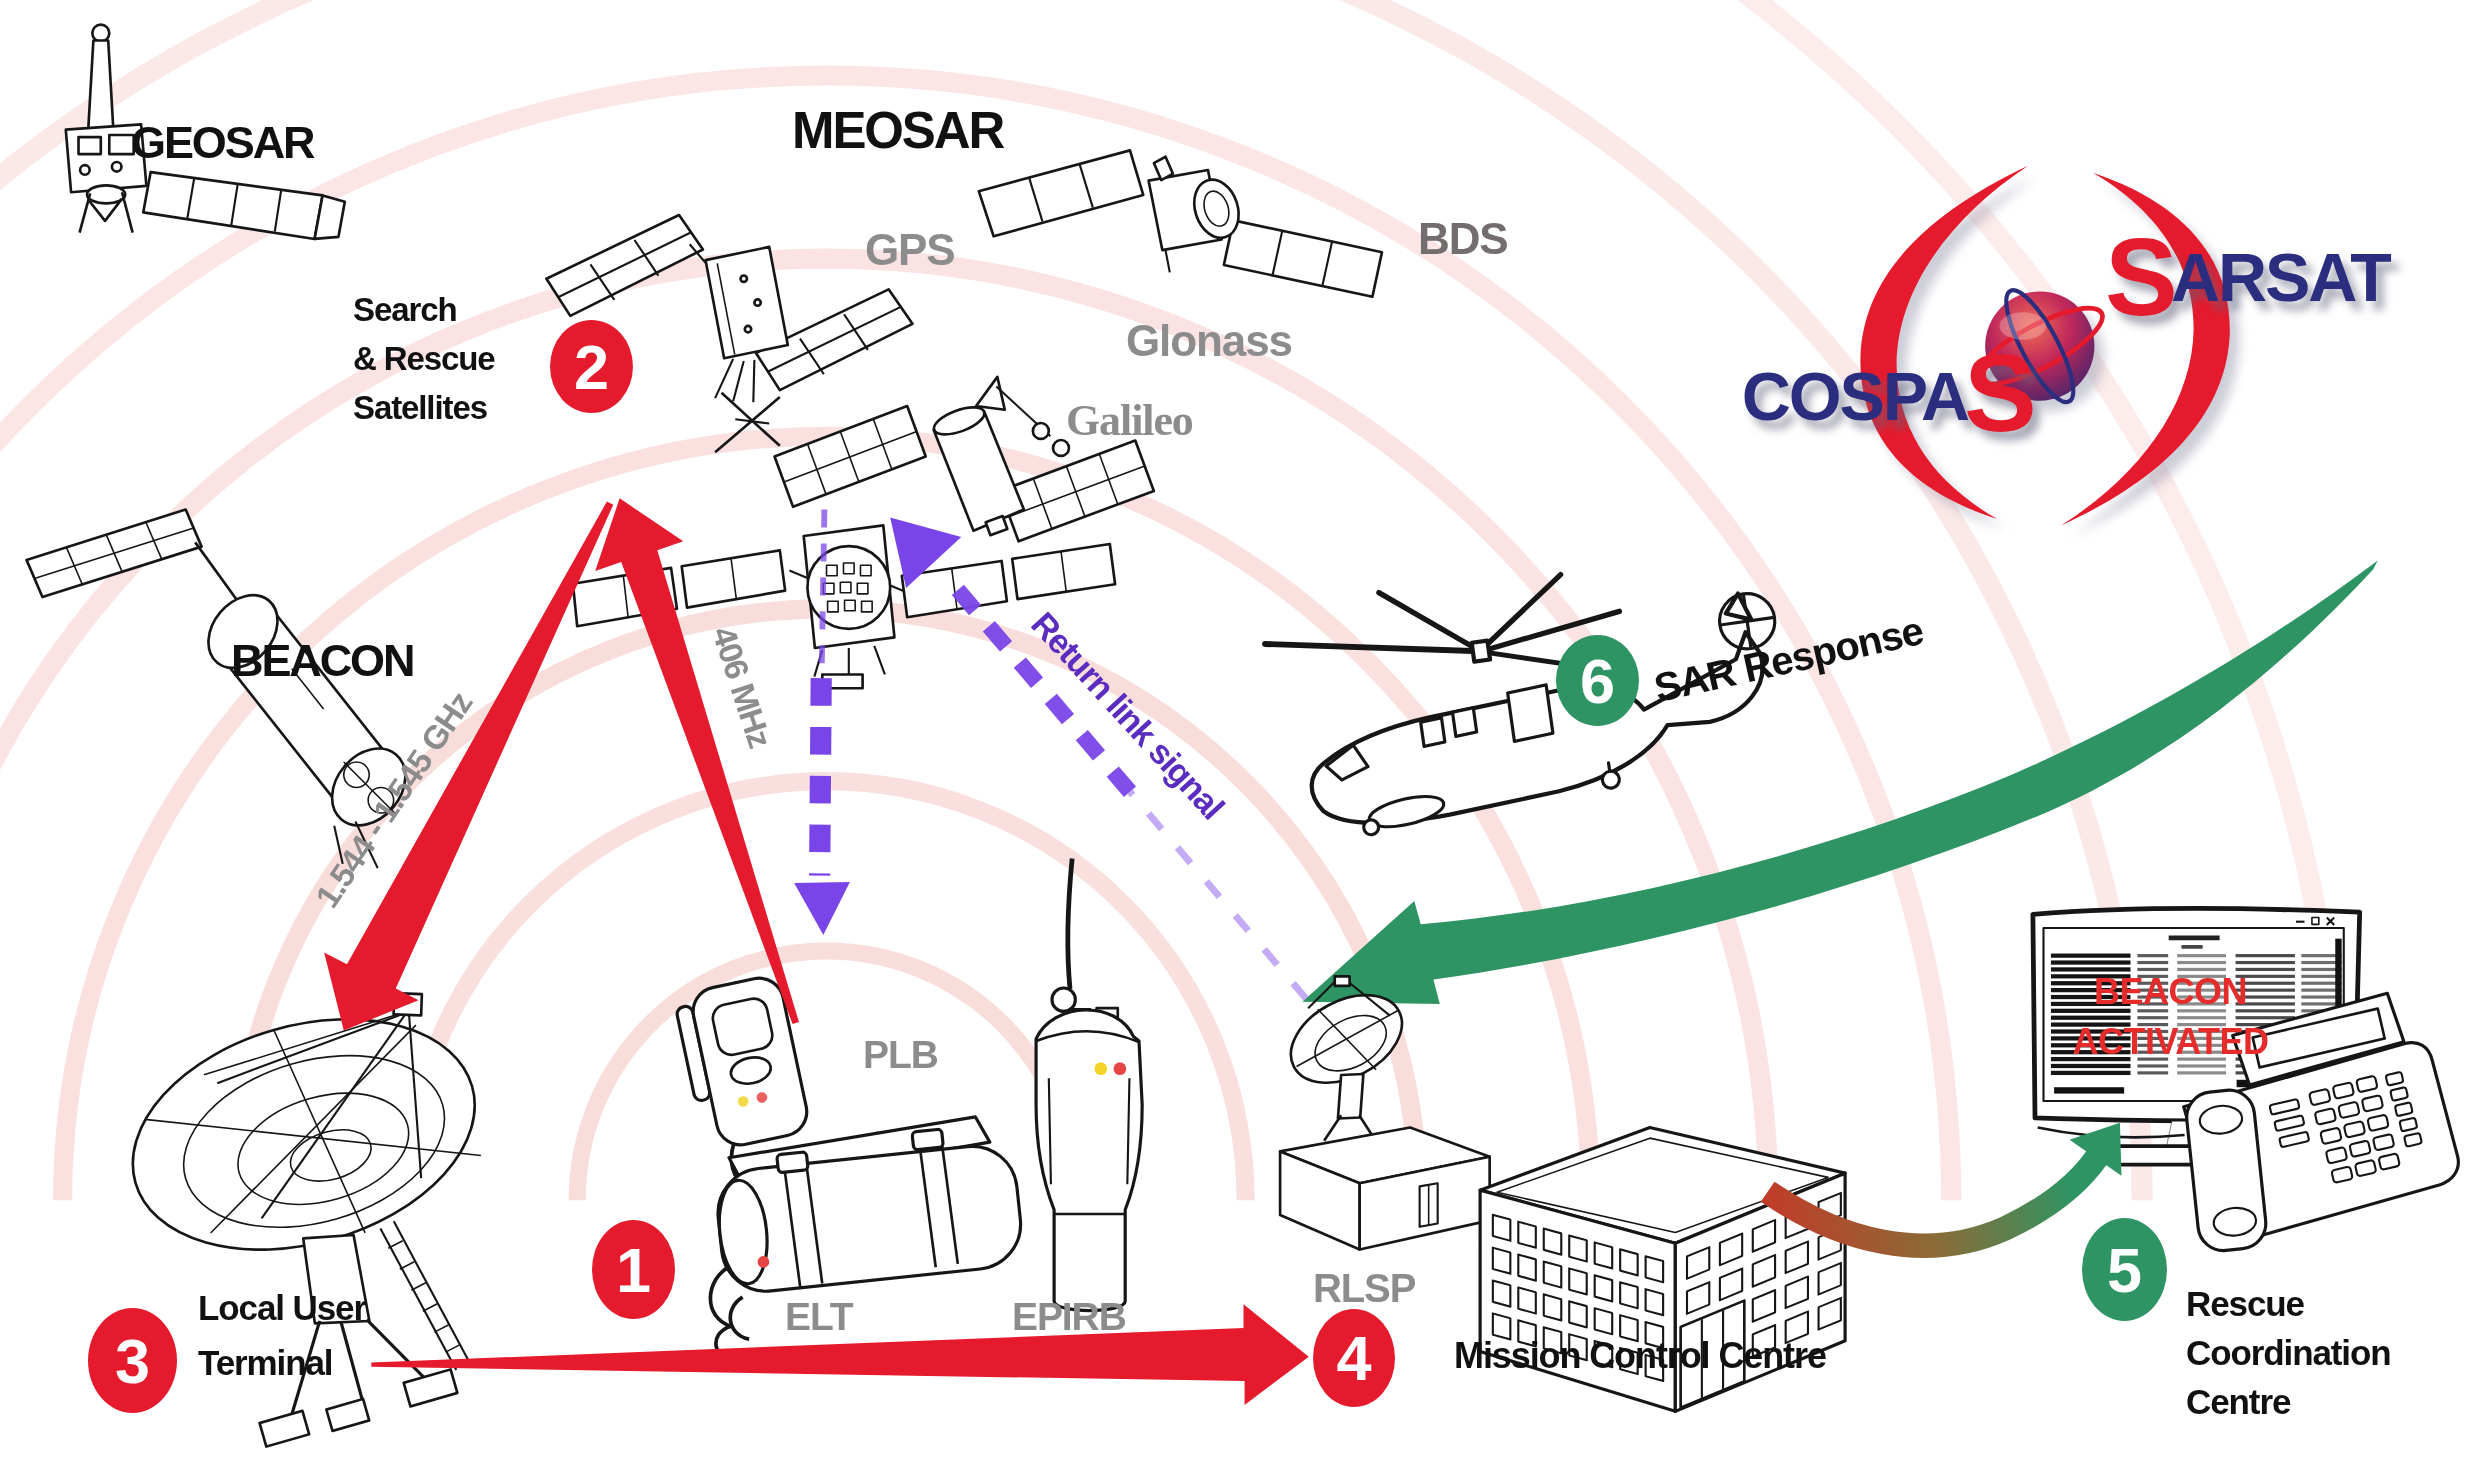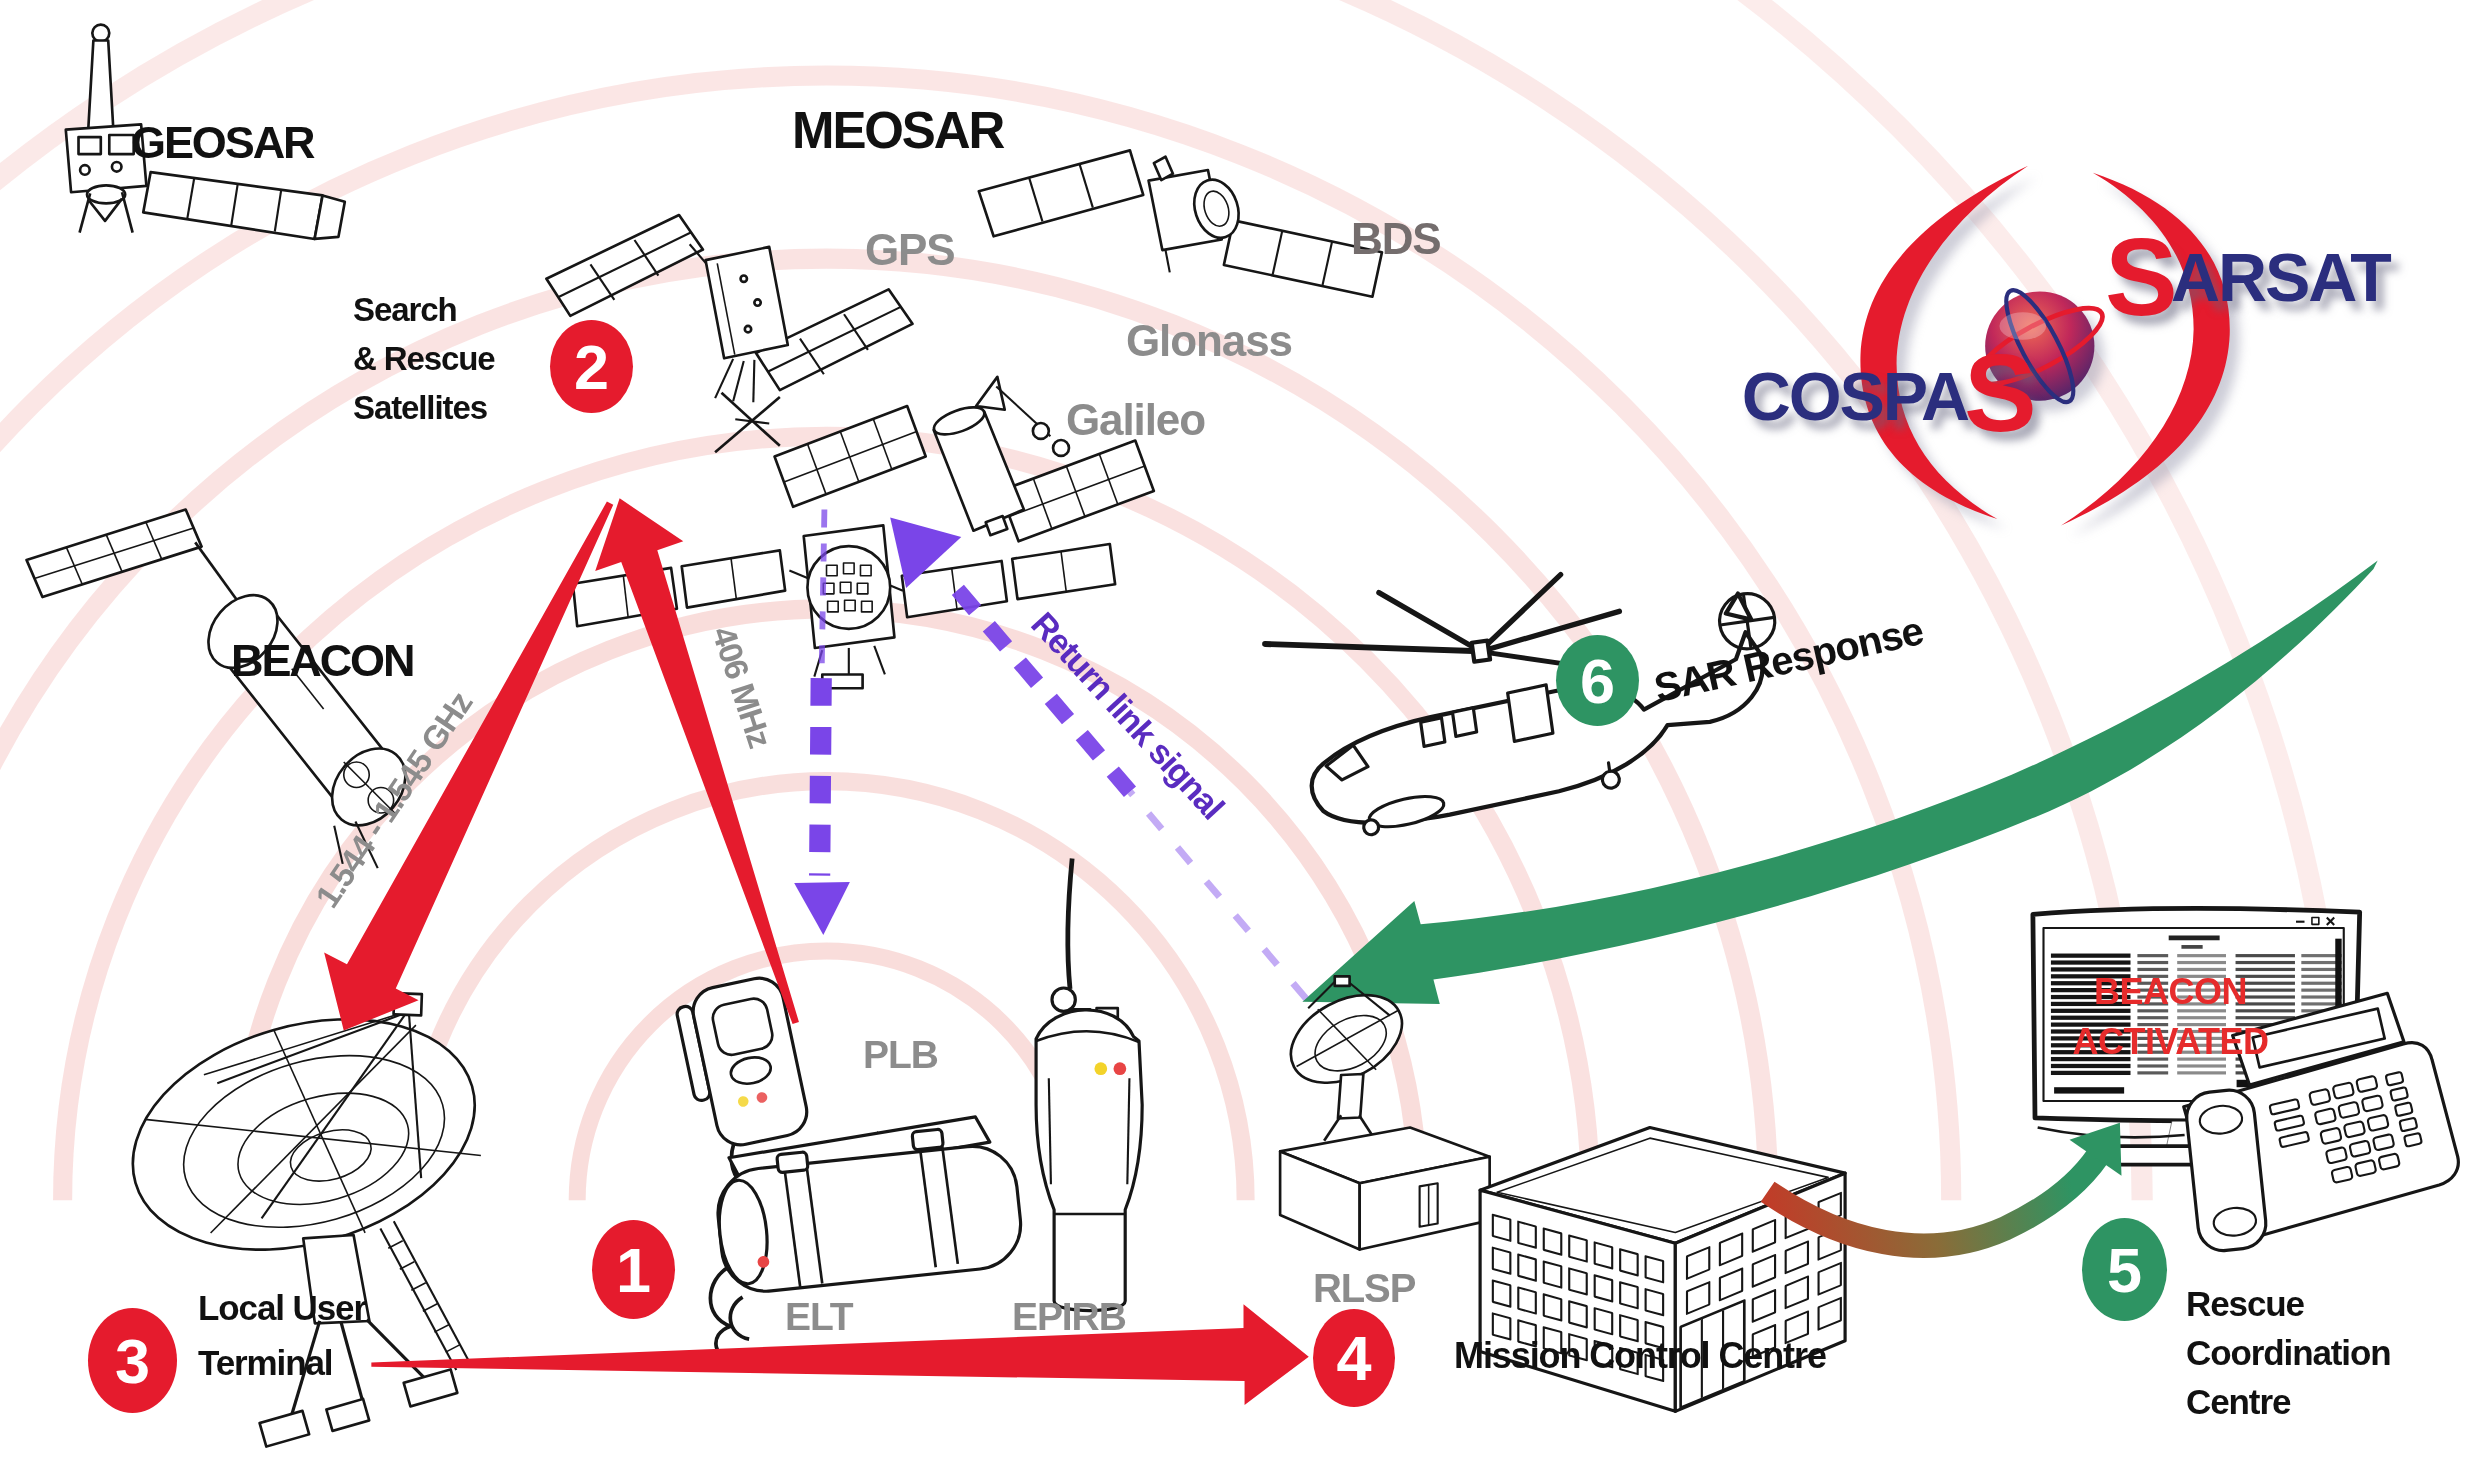--- a/index.html
+++ b/index.html
@@ -477,22 +477,22 @@
     <ellipse cx="568" cy="324" rx="44" ry="26" fill="#ffffff" opacity="0.25"></ellipse>
   </g>
 </svg>
 
 <div class="lbl" style="left:792px;top:101px;font-size:51px;letter-spacing:-2.1px;">MEOSAR</div>
 <div class="lbl" style="left:131px;top:117px;font-size:45px;letter-spacing:-2.1px;">GEOSAR</div>
 <div class="lbl" style="left:231px;top:635px;font-size:45px;letter-spacing:-2.1px;">BEACON</div>
 
 <div class="lbl gray" style="left:865px;top:225px;font-size:44px;">GPS</div>
 <div class="lbl gray" style="left:1126px;top:316px;font-size:44px;">Glonass</div>
-<div class="lbl gray" style="left:1066px;top:395px;font-size:44px;">Galileo</div>
-<div class="lbl" style="left:1351px;top:214px;font-size:44px;color:#746d6d;">BDS</div>
+<div class="lbl gray" style="left:1066px;top:395px;font-size:44px;font-family:Liberation Serif, serif;">Galileo</div>
+<div class="lbl" style="left:1418px;top:214px;font-size:44px;color:#746d6d;">BDS</div>
 
 <div class="lbl" style="left:353px;top:285px;font-size:33px;line-height:49px;">
   <div>Search</div>
   <div>&amp; Rescue</div>
   <div>Satellites</div>
 </div>
 
 <div class="lbl gray rot" style="left:219px;top:781px;width:350px;font-size:33px;transform:rotate(-56deg);">1.544 - 1.545 GHz</div>
 <div class="lbl gray rot" style="left:654px;top:668px;width:175px;font-size:33px;transform:rotate(72deg);">406 MHz</div>
 <div class="lbl rot" style="left:942px;top:696px;width:371px;font-size:34px;color:#5a2cc0;transform:rotate(47.5deg);">Return link signal</div>

